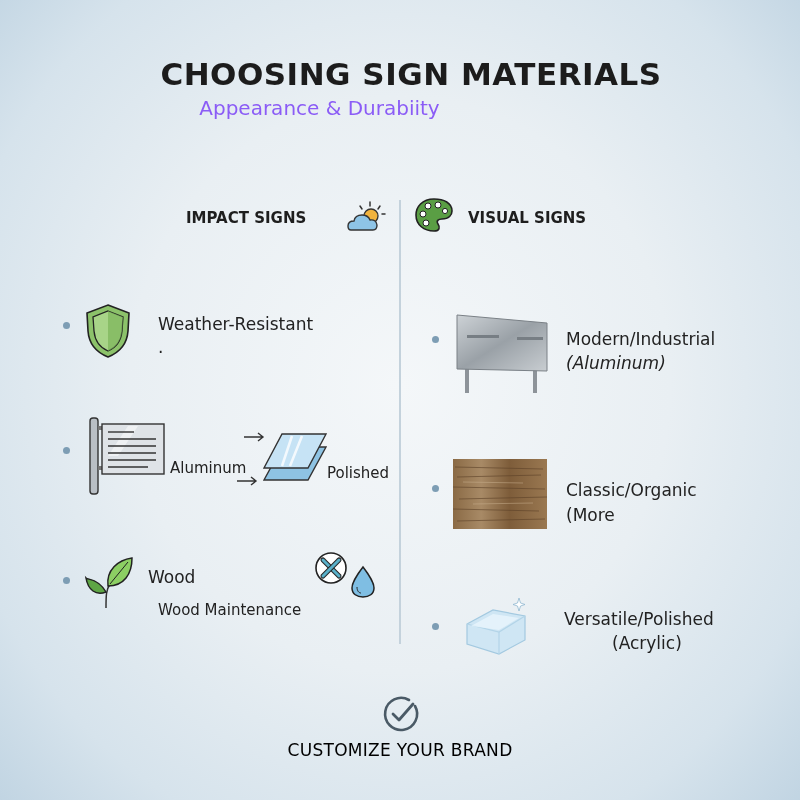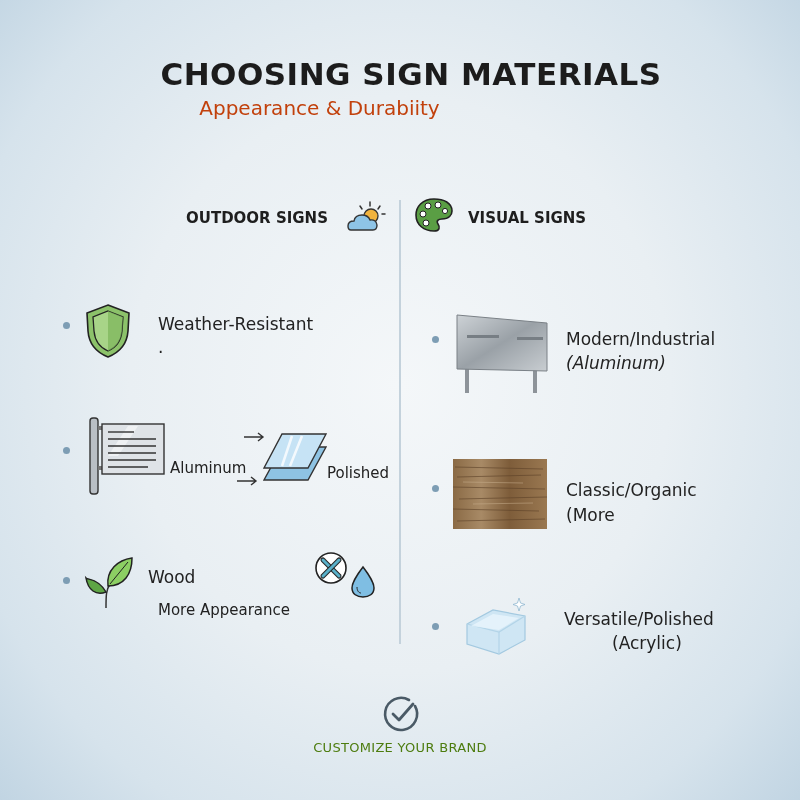--- a/index.html
+++ b/index.html
@@ -9,37 +9,37 @@
     color: #222;
     background: radial-gradient(ellipse 75% 80% at 50% 48%, #f4f7f9 0%, #e9eff3 45%, #d6e3ec 75%, #b9cfdf 100%);
   }
   .abs { position: absolute; }
   .title {
     left: 0; width: 800px; top: 56px; text-align: center;
     font-size: 31px; font-weight: bold; letter-spacing: 0.5px; color: #1c1c1c; padding-left: 11px;
   }
   .subtitle {
     left: 0; width: 639px; top: 96px; text-align: center;
-    font-size: 20px; color: #c2410c;
+    font-size: 20px; color: #8b5cf6;
   }
   .section-head { font-size: 15px; font-weight: bold; color: #1e1e1e; }
   .divider { left: 399px; top: 200px; width: 2px; height: 444px; background: #c4d2dc; }
   .bullet { width: 7px; height: 7px; border-radius: 50%; background: #7d9db4; }
   .label { font-size: 17px; color: #222; line-height: 23px; }
   .small { font-size: 15px; color: #222; margin-top: 9px; }
-  .footer-text { left: 0; width: 800px; top: 740px; text-align: center; font-size: 13px; color: #4d7c0f; letter-spacing: 0.3px; }
+  .footer-text { left: 0; width: 800px; top: 740px; text-align: center; font-size: 17px; color: #000000; letter-spacing: 0.3px; }
   svg { display: block; }
 </style>
 </head>
 <body>
 
 <div class="abs title">CHOOSING SIGN MATERIALS</div>
 <div class="abs subtitle">Appearance &amp; Durabiity</div>
 
-<div class="abs section-head" style="left:186px; top:209px;">OUTDOOR SIGNS</div>
+<div class="abs section-head" style="left:186px; top:209px;">IMPACT SIGNS</div>
 <div class="abs" style="left:346px; top:200px;">
   <svg width="40" height="34" viewBox="0 0 40 34">
     <g stroke="#333" stroke-width="1.5" stroke-linecap="round">
       <line x1="24" y1="2" x2="24" y2="6"></line>
         <line x1="14" y1="6" x2="16" y2="9"></line>
       <line x1="34" y1="6" x2="32" y2="9"></line>
         <line x1="36" y1="14" x2="39" y2="14"></line>
     </g>
     <circle cx="25" cy="16" r="7" fill="#f2b33d" stroke="#333" stroke-width="1.3"></circle>
     <path d="M5 30 Q2 30 2 26 Q2 21 8 21 Q9 15 16 15 Q22 15 24 20 Q30 19 31 25 Q31 30 27 30 Z" fill="#8ec4e6" stroke="#333" stroke-width="1.4"></path>
@@ -112,21 +112,21 @@
 <div class="abs bullet" style="left:63px; top:577px;"></div>
 <div class="abs" style="left:84px; top:556px;">
   <svg width="50" height="54" viewBox="0 0 50 54">
     <path d="M22 52 C22 40 22 34 26 28" stroke="#333" stroke-width="1.5" fill="none"></path>
     <path d="M22 36 C14 22 4 24 2 22 C4 34 12 40 22 36 Z" fill="#5ea545" stroke="#222" stroke-width="1.5"></path>
     <path d="M24 30 C22 14 34 4 48 2 C48 18 40 30 24 30 Z" fill="#8ccf63" stroke="#222" stroke-width="1.5"></path>
     <path d="M26 28 L44 6" stroke="#222" stroke-width="1"></path>
   </svg>
 </div>
 <div class="abs label" style="left:148px; top:566px;">Wood</div>
-<div class="abs small" style="left:158px; top:592px;">More Appearance</div>
+<div class="abs small" style="left:158px; top:592px;">Wood Maintenance</div>
 <div class="abs" style="left:314px; top:551px;">
   <svg width="34" height="34" viewBox="0 0 34 34">
     <circle cx="17" cy="17" r="15" fill="#fff" stroke="#222" stroke-width="1.6"></circle>
     <path d="M9 9 L25 25" stroke="#222" stroke-width="5" stroke-linecap="round"></path>
     <path d="M9 9 L25 25" stroke="#5ab0c9" stroke-width="3" stroke-linecap="round"></path>
     <path d="M25 9 L9 25" stroke="#222" stroke-width="5" stroke-linecap="round"></path>
     <path d="M25 9 L9 25" stroke="#5ab0c9" stroke-width="3" stroke-linecap="round"></path>
   </svg>
 </div>
 <div class="abs" style="left:350px; top:565px;">

